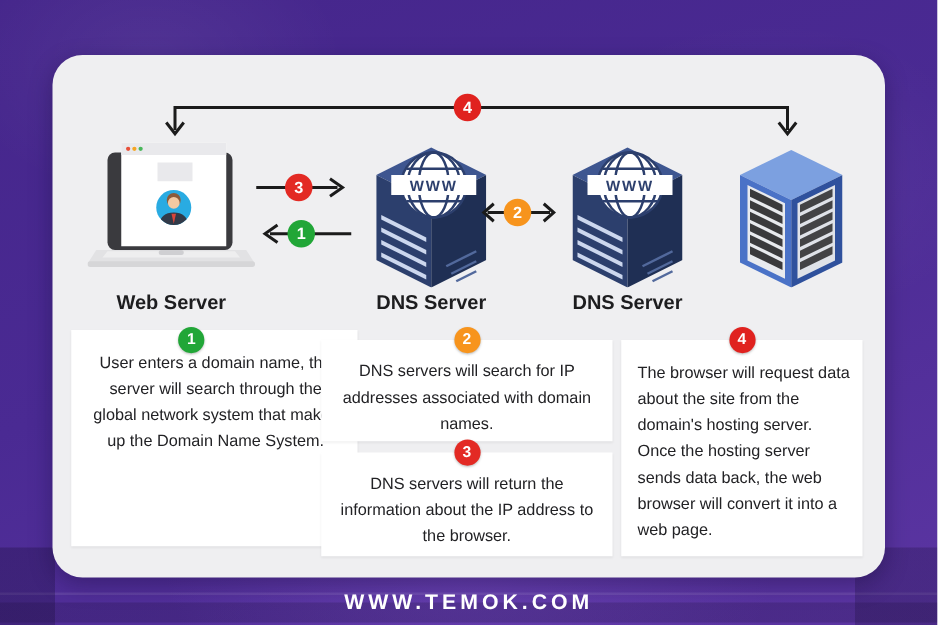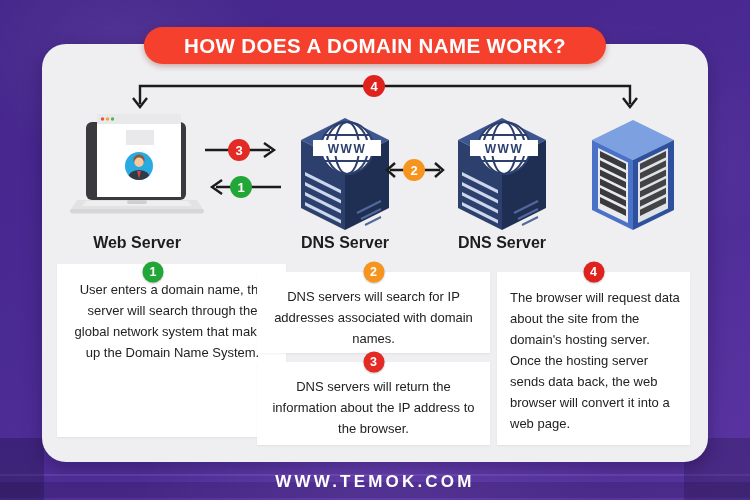--- a/index.html
+++ b/index.html
@@ -69,21 +69,20 @@
 </style>
 </head>
 <body>
 
 <div id="stage">
 
   <div class="photo-strip"></div>
 
   <div class="card"></div>
 
-  <div class="banner">HOW DOES A DOMAIN NAME WORK?</div>
 
   <svg class="arrows" viewBox="0 0 750 500">
     <g stroke="#1b1b1b" stroke-width="2.4" fill="none">
       <path d="M140,104 L140,86 L630,86 L630,104"></path>
       <path d="M133,98 L140,107 L147,98"></path>
       <path d="M623,98 L630,107 L637,98"></path>
     </g>
     <g stroke="#1b1b1b" stroke-width="2.4" fill="none">
       <path d="M205,150 L270,150"></path>
       <path d="M264,143 L274,150 L264,157"></path>

